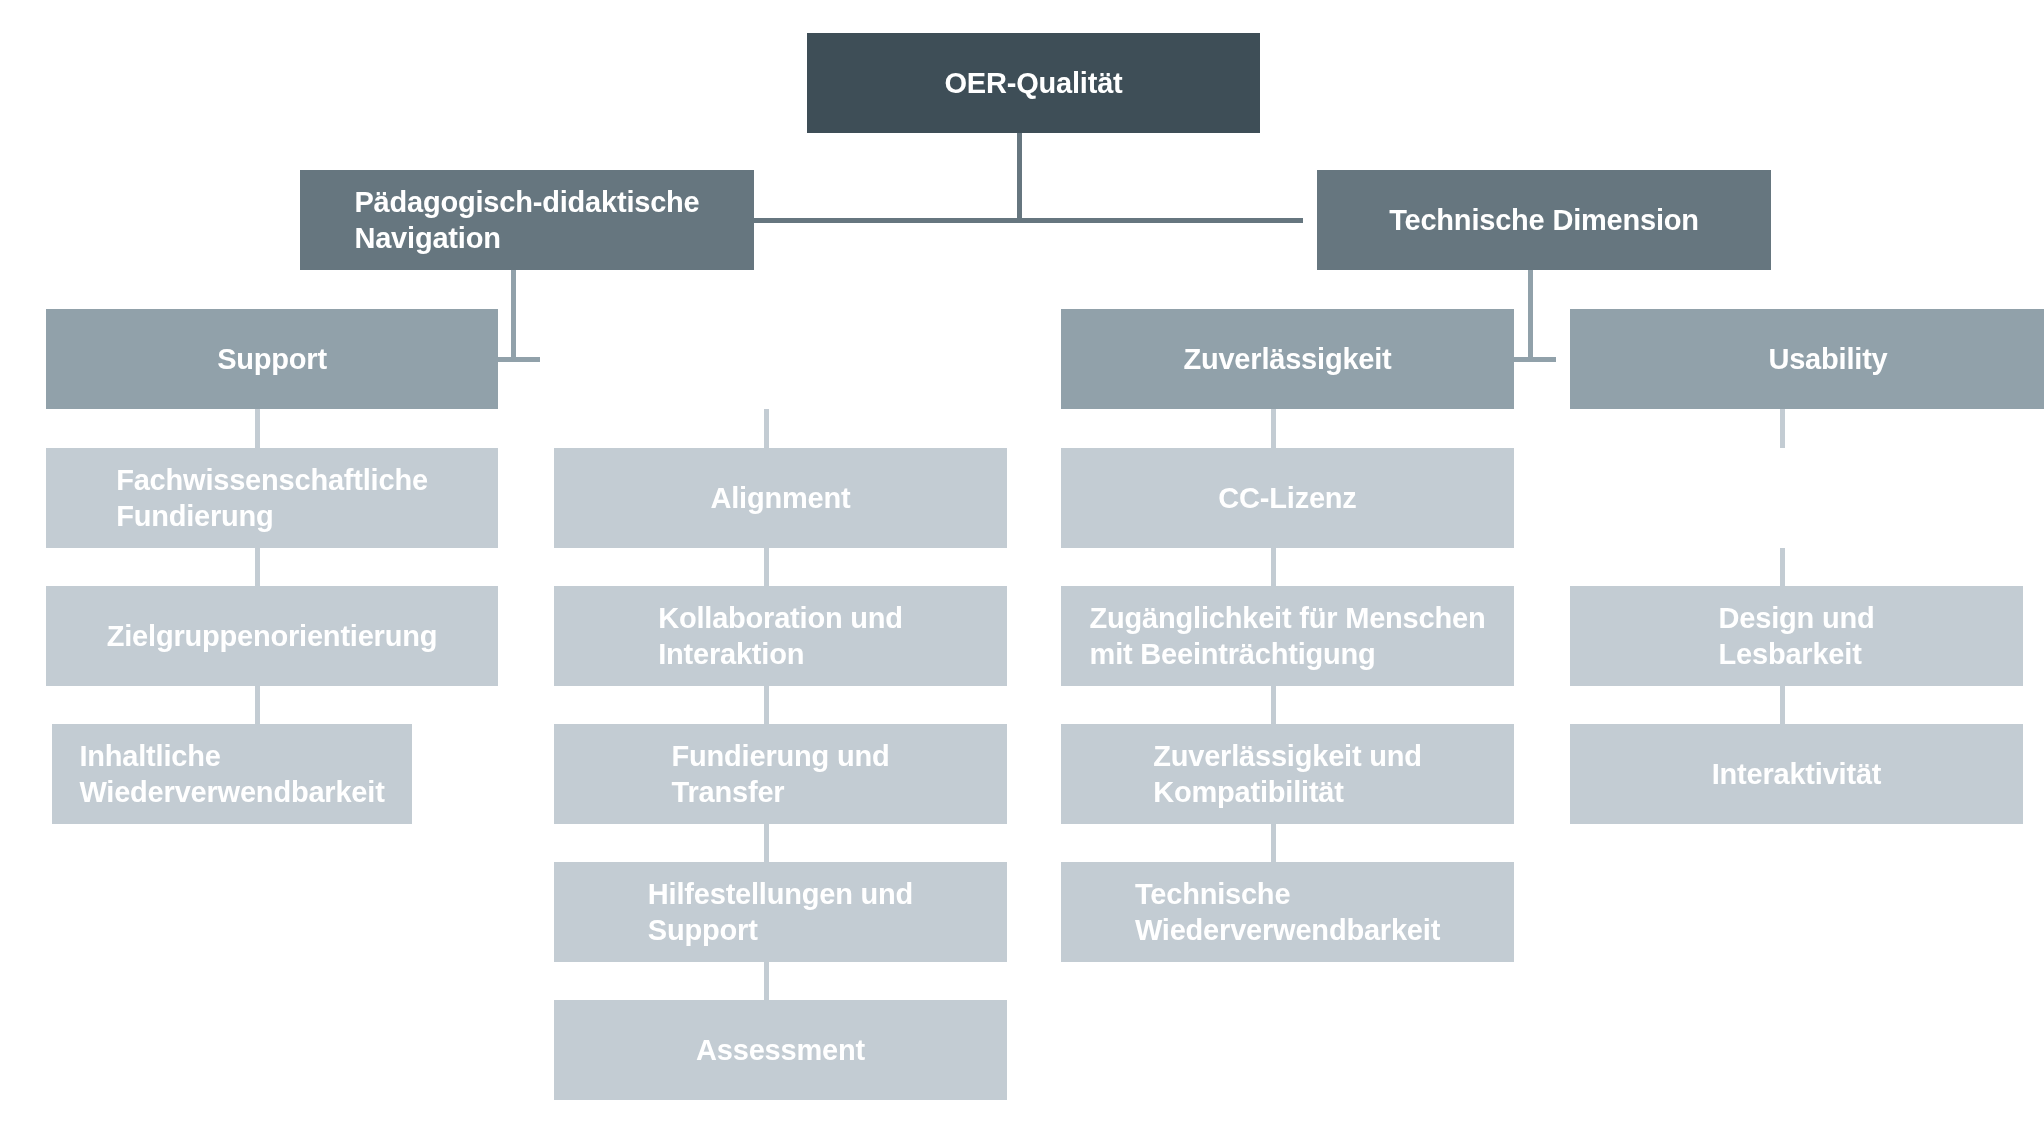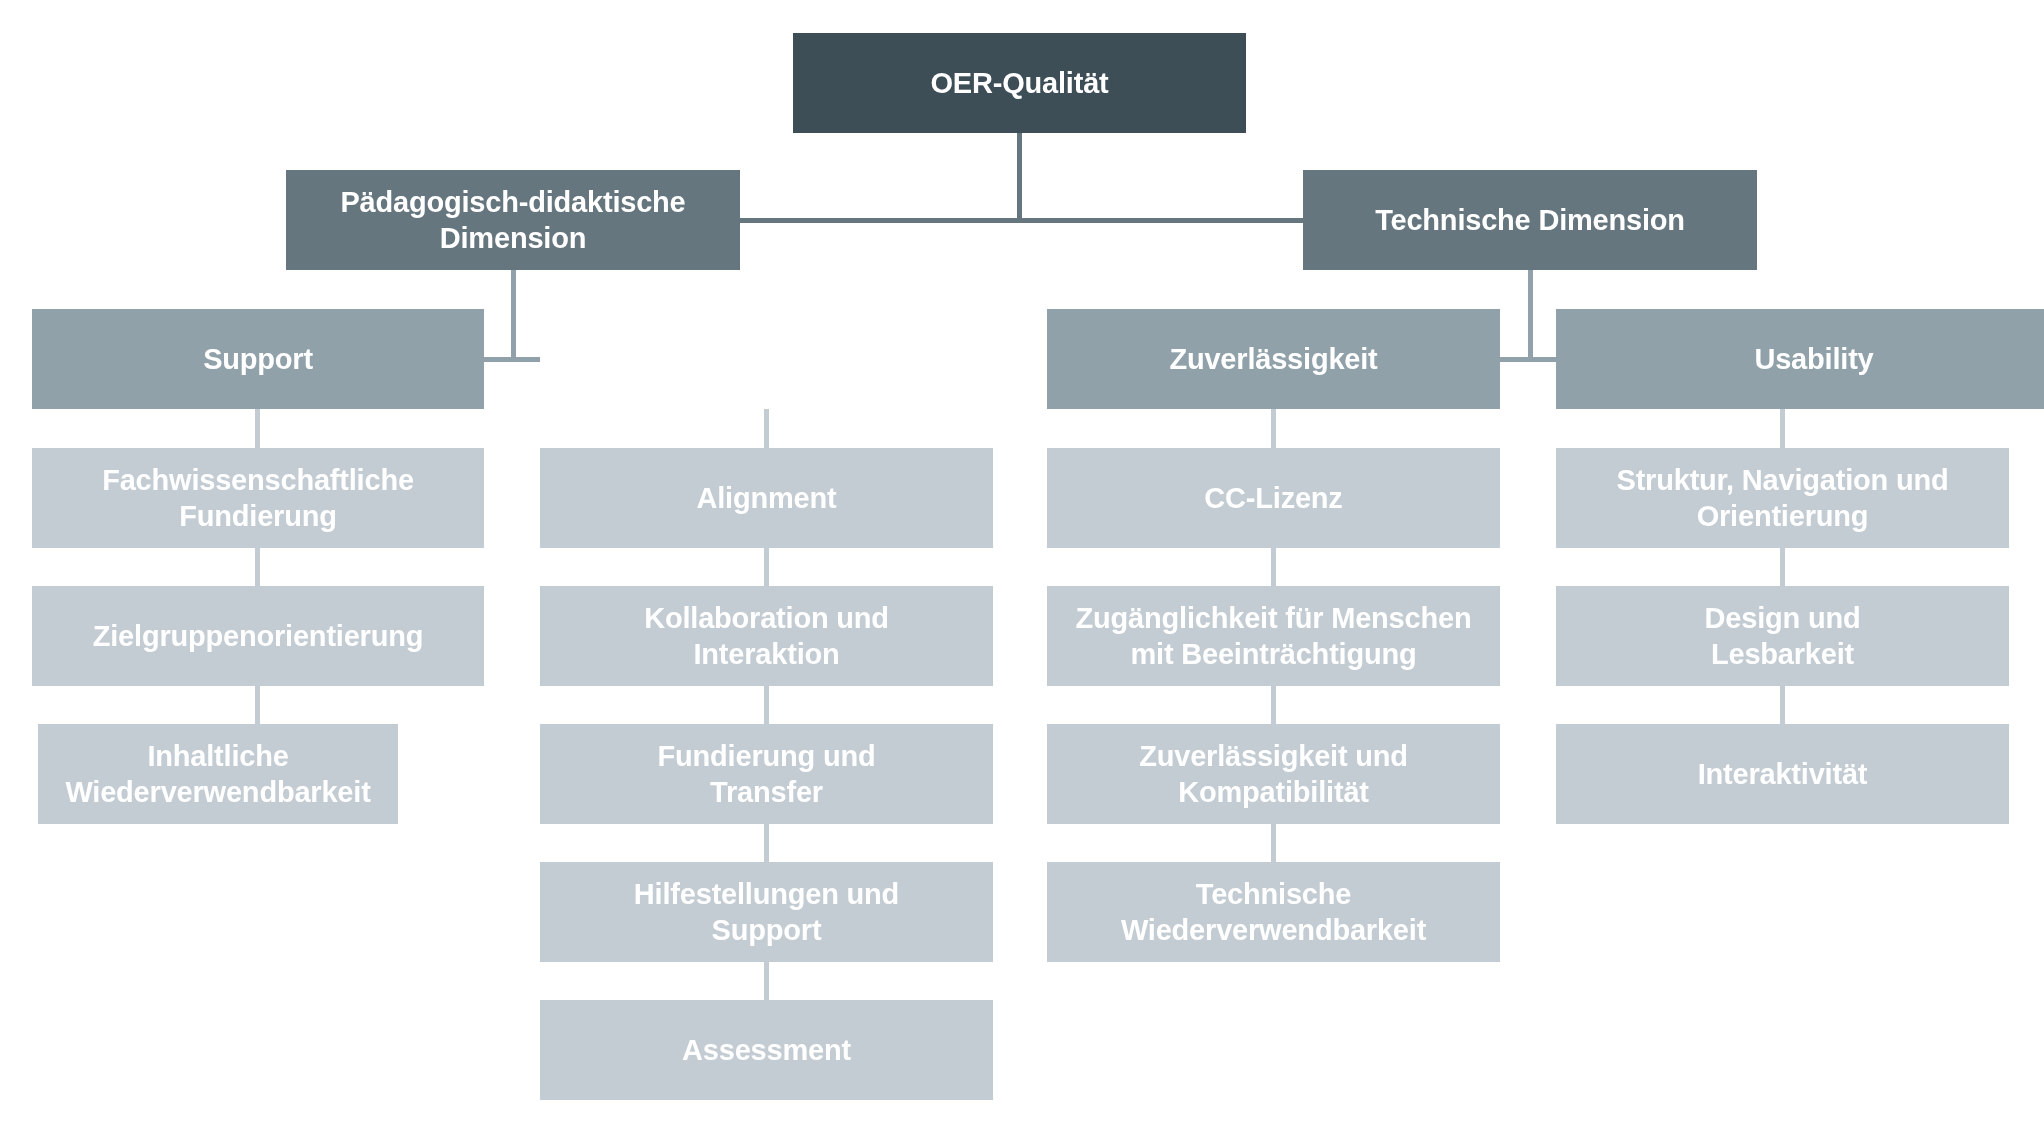--- a/index.html
+++ b/index.html
@@ -7,26 +7,26 @@
     position:relative;
     width:2044px;height:1132px;
     background:var(--background,#ffffff);
     font-family:"Liberation Sans","DejaVu Sans",sans-serif;
     overflow:hidden;
   }
   .box{
     position:absolute;
     height:100px;
     display:flex;align-items:center;justify-content:center;
-    text-align:center;
     color:var(--text,#ffffff);
     font-weight:700;
     font-size:29px;
     line-height:36px;
     letter-spacing:-0.2px;
+    margin-left:14px;
   }
   .box span{white-space:pre-line;}
   .root{background:var(--root-box,#3e4e57);}
   .dim{background:var(--dimension-box,#66767f);}
   .cat{background:var(--category-box,#91a1aa);}
   .leaf{background:var(--item-box,#c3ccd3);}
   .con{position:absolute;}
   .con.dark{background:var(--connector-dark,#66767f);}
   .con.mid{background:var(--connector-mid,#91a1aa);}
   .con.light{background:var(--connector-light,#c3ccd3);}
@@ -62,21 +62,21 @@
   <div class="con light" style="left:1780px;top:409px;width:5px;height:39px"></div>
   <div class="con light" style="left:1780px;top:548px;width:5px;height:38px"></div>
   <div class="con light" style="left:1780px;top:686px;width:5px;height:38px"></div>
 
   <div class="box root" style="left:793px;top:33px;width:453px">
     <span>OER-Qualität</span>
   </div>
 
   <div class="box dim" style="left:286px;top:170px;width:454px">
     <span>Pädagogisch-didaktische
-Dimension</span>
+Navigation</span>
   </div>
   <div class="box dim" style="left:1303px;top:170px;width:454px">
     <span>Technische Dimension</span>
   </div>
 
   <div class="box cat" style="left:32px;top:309px;width:452px">
     <span>Support</span>
   </div>
   <div class="box cat" style="left:1047px;top:309px;width:453px">
     <span>Zuverlässigkeit</span>
@@ -125,24 +125,20 @@
   </div>
   <div class="box leaf" style="left:1047px;top:724px;width:453px">
     <span>Zuverlässigkeit und
 Kompatibilität</span>
   </div>
   <div class="box leaf" style="left:1047px;top:862px;width:453px">
     <span>Technische
 Wiederverwendbarkeit</span>
   </div>
 
-  <div class="box leaf" style="left:1556px;top:448px;width:453px">
-    <span>Struktur, Navigation und
-Orientierung</span>
-  </div>
   <div class="box leaf" style="left:1556px;top:586px;width:453px">
     <span>Design und
 Lesbarkeit</span>
   </div>
   <div class="box leaf" style="left:1556px;top:724px;width:453px">
     <span>Interaktivität</span>
   </div>
 
 </div>
 

